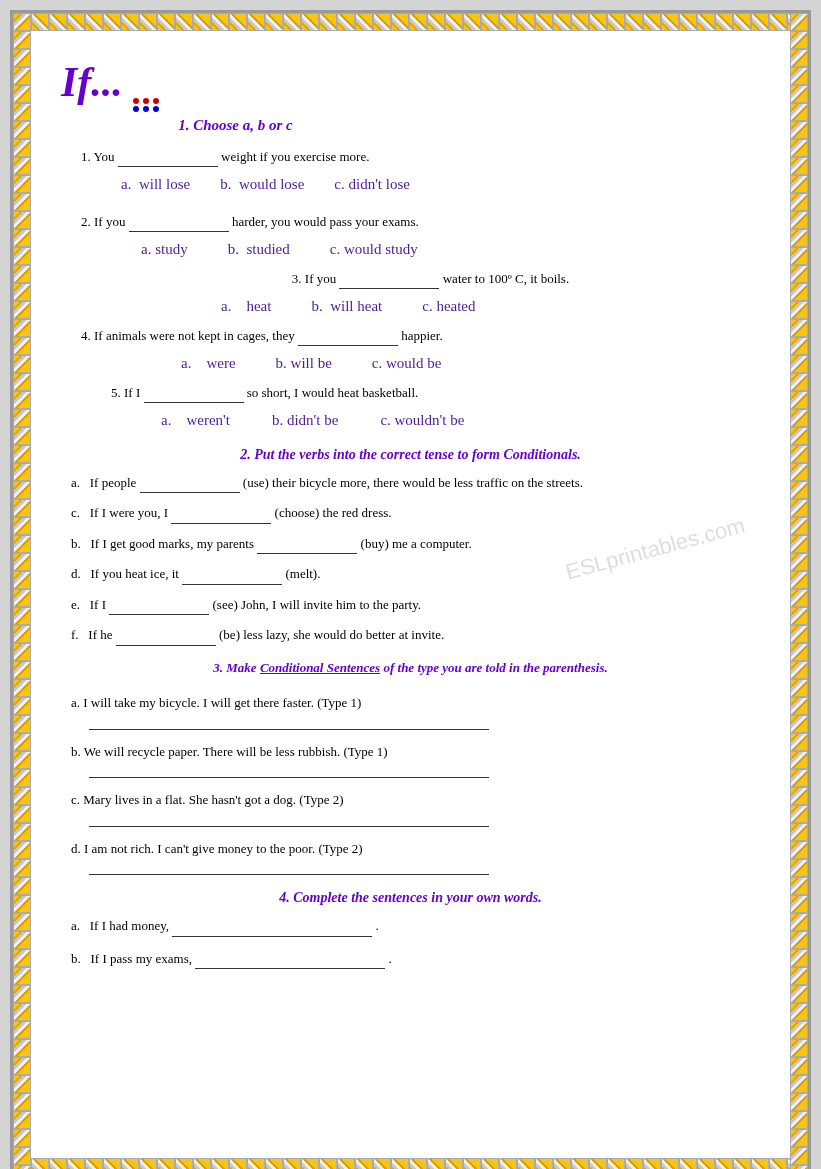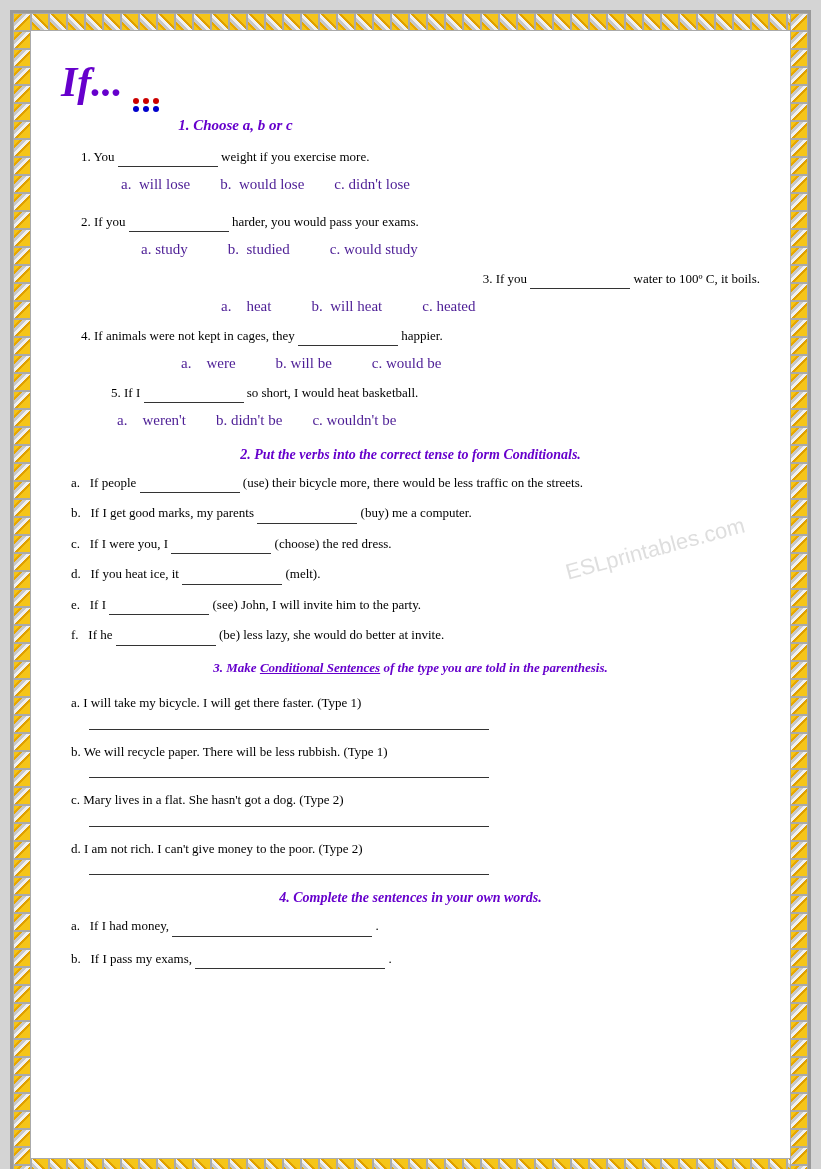--- a/index.html
+++ b/index.html
@@ -501,21 +501,21 @@
       <span>2. If you</span>
       <span class="underline">&nbsp;&nbsp;&nbsp;&nbsp;&nbsp;&nbsp;&nbsp;&nbsp;&nbsp;</span>
       <span>harder, you would pass your exams.</span>
     </div>
     <div class="choices" style="margin-left:80px;gap:40px;">
       <span class="choice-item">a. study</span>
       <span class="choice-item">b. &nbsp;studied</span>
       <span class="choice-item">c. would study</span>
     </div>
 
-    <div class="q-line" style="margin-left:40px;text-align:right;">
+    <div class="q-line" style="margin-left:40px;text-align:center;">
       <span>3. If you</span>
       <span class="underline">&nbsp;&nbsp;&nbsp;&nbsp;&nbsp;&nbsp;&nbsp;&nbsp;&nbsp;</span>
       <span>water to 100º C, it boils.</span>
     </div>
     <div class="choices" style="margin-left:160px;gap:40px;">
       <span class="choice-item">a. &nbsp;&nbsp;&nbsp;heat</span>
       <span class="choice-item">b. &nbsp;will heat</span>
       <span class="choice-item">c. heated</span>
     </div>
 
@@ -528,47 +528,47 @@
       <span class="choice-item">a. &nbsp;&nbsp;&nbsp;were</span>
       <span class="choice-item">b. will be</span>
       <span class="choice-item">c. would be</span>
     </div>
 
     <div class="q-line" style="margin-left:50px;">
       <span>5. If I</span>
       <span class="underline">&nbsp;&nbsp;&nbsp;&nbsp;&nbsp;&nbsp;&nbsp;&nbsp;&nbsp;&nbsp;&nbsp;</span>
       <span>so short, I would heat basketball.</span>
     </div>
-    <div class="choices" style="margin-left:56px;gap:30px;">
+    <div class="choices" style="margin-left:100px;gap:42px;">
       <span class="choice-item">a. &nbsp;&nbsp;&nbsp;weren't</span>
       <span class="choice-item">b. didn't be</span>
       <span class="choice-item">c. wouldn't be</span>
     </div>
 
     <div class="section-title-2">2. Put the verbs into the correct tense to form Conditionals.</div>
 
     <div class="section2-item">
       <span>a. &nbsp;</span>
       <span>If people</span>
       <span class="underline">&nbsp;&nbsp;&nbsp;&nbsp;&nbsp;&nbsp;&nbsp;&nbsp;&nbsp;&nbsp;</span>
       <span>(use) their bicycle more, there would be less traffic on the streets.</span>
     </div>
 
     <div class="section2-item">
+      <span>c. &nbsp;</span>
+      <span>If I were you, I</span>
+      <span class="underline">&nbsp;&nbsp;&nbsp;&nbsp;&nbsp;&nbsp;&nbsp;&nbsp;&nbsp;&nbsp;&nbsp;</span>
+      <span>(choose) the red dress.</span>
+    </div>
+
+    <div class="section2-item">
       <span>b. &nbsp;</span>
       <span>If I get good marks, my parents</span>
       <span class="underline">&nbsp;&nbsp;&nbsp;&nbsp;&nbsp;&nbsp;&nbsp;&nbsp;&nbsp;&nbsp;</span>
       <span>(buy) me a computer.</span>
-    </div>
-
-    <div class="section2-item">
-      <span>c. &nbsp;</span>
-      <span>If I were you, I</span>
-      <span class="underline">&nbsp;&nbsp;&nbsp;&nbsp;&nbsp;&nbsp;&nbsp;&nbsp;&nbsp;&nbsp;&nbsp;</span>
-      <span>(choose) the red dress.</span>
     </div>
 
     <div class="section2-item">
       <span>d. &nbsp;</span>
       <span>If you heat ice, it</span>
       <span class="underline">&nbsp;&nbsp;&nbsp;&nbsp;&nbsp;&nbsp;&nbsp;&nbsp;&nbsp;&nbsp;&nbsp;</span>
       <span>(melt).</span>
     </div>
 
     <div class="section2-item">

